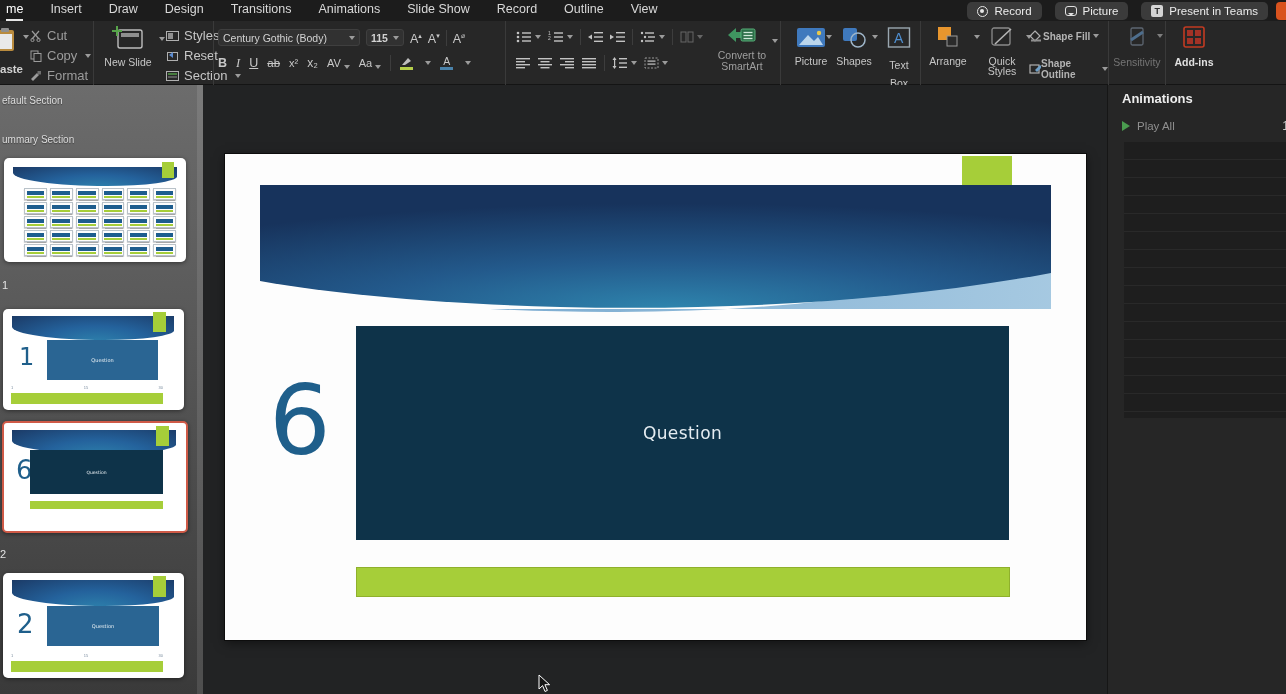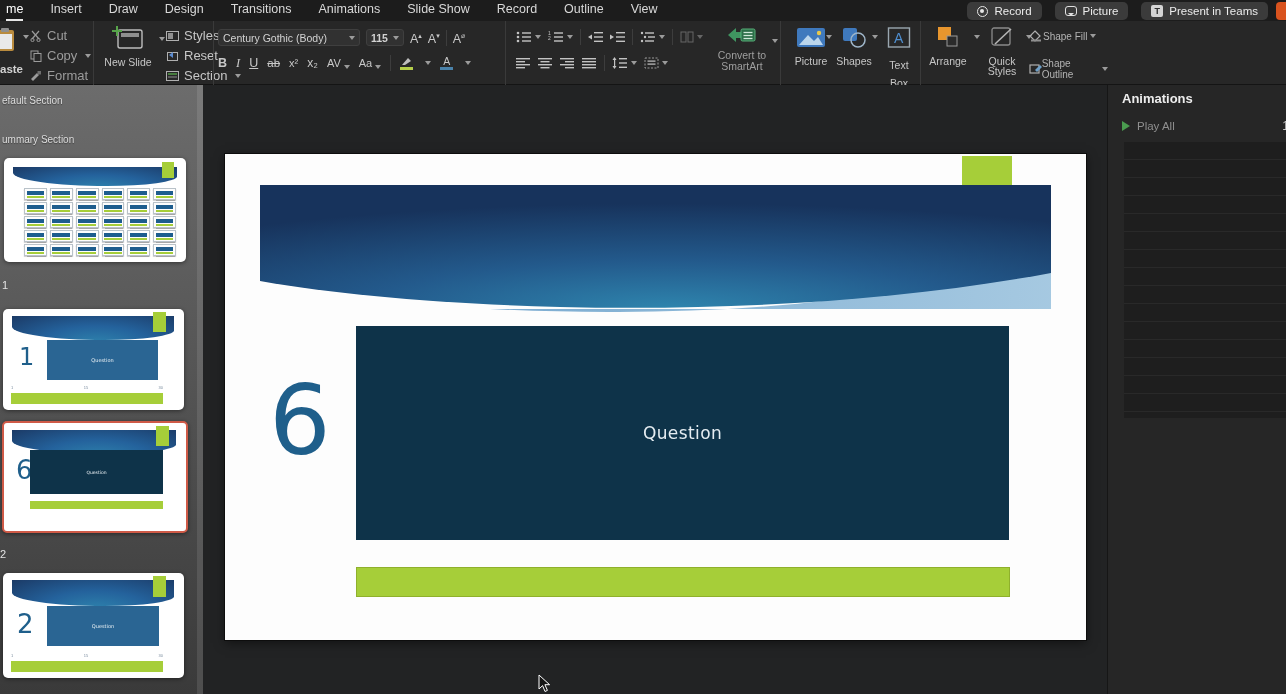--- a/index.html
+++ b/index.html
@@ -67,21 +67,21 @@
   #smartart { position:absolute; right:4px; top:4px; width:68px; text-align:center; }
   #smartart .rlabel { line-height:11px; display:block; margin-top:1px; color:#9f9f9f; }
   #sa-chv { position:absolute; right:-2px; top:14px; }
 
   #grp-insert { left:780px; width:140px; }
   .big-btn { position:absolute; top:5px; text-align:center; }
   .big-btn .rlabel { display:block; margin-top:3px; line-height:11px; }
   .bchv { position:absolute; top:14px; }
 
   #grp-arrange { left:920px; width:188px; }
-  .sf-row { position:absolute; left:108px; display:flex; align-items:center; gap:0; }
+  .sf-row { position:absolute; left:108px; display:flex; align-items:center; gap:0;font-weight:bold; }
   .sf-row .rlabel { font-size:10px; color:#b3b3b3; }
 
   #grp-sens { left:1108px; width:57px; }
   #grp-addins { left:1165px; width:57px; }
   #grp-designer { left:1222px; width:64px; }
   .single-btn { position:absolute; left:0; top:5px; width:100%; text-align:center; }
   .single-btn .rlabel { display:block; margin-top:4px; }
 
   
   #body { position:absolute; left:0; top:85px; width:1286px; height:609px; }
@@ -465,21 +465,43 @@
       <div class="sf-row" style="top:37px">
         <svg width="14" height="12">
             <rect x="1" y="2" width="9" height="8" fill="none" stroke="#b0b0b0" stroke-width="1.2"></rect>
             <polygon points="8,9 13,4 11,2 6,7" fill="#6fa0c8"></polygon>
           </svg>
         <span class="rlabel">Shape Outline</span>
         <span class="chv"></span>
       </div>
     </div>
 
-
+    <div class="grp" id="grp-sens">
+      <div class="single-btn" style="opacity:.75">
+        <svg width="20" height="22">
+          <rect x="4" y="2" width="12" height="17" rx="1.5" fill="none" stroke="#6f7b8a" stroke-width="1.3"></rect>
+          <line x1="4" y1="14" x2="16" y2="6" stroke="#5b86b0" stroke-width="3"></line>
+        </svg>
+        <span class="chv" style="position:absolute;right:2px;top:8px"></span>
+        <span class="rlabel dim">Sensitivity</span>
+      </div>
+    </div>
+
+    <div class="grp" id="grp-addins">
+      <div class="single-btn">
+        <svg width="24" height="22">
+          <rect x="2" y="1" width="20" height="20" rx="2" fill="none" stroke="var(--addins-red,#c23b22)" stroke-width="1.6"></rect>
+          <rect x="5" y="4" width="6" height="6" fill="#a33226"></rect>
+          <rect x="13" y="4" width="6" height="6" fill="#a33226"></rect>
+          <rect x="5" y="12" width="6" height="6" fill="#a33226"></rect>
+          <rect x="13" y="12" width="6" height="6" fill="#a33226"></rect>
+        </svg>
+        <span class="rlabel" style="color:#e0e0e0;font-weight:bold">Add-ins</span>
+      </div>
+    </div>
 
   </div>
 
   <div id="body">
 
     <div id="sidebar">
       <span class="sec-label" style="top:10px">efault Section</span>
       <span class="sec-label" style="top:49px">ummary Section</span>
 
       <div class="thumb" style="left:4px;top:73px;width:182px;height:104px">

